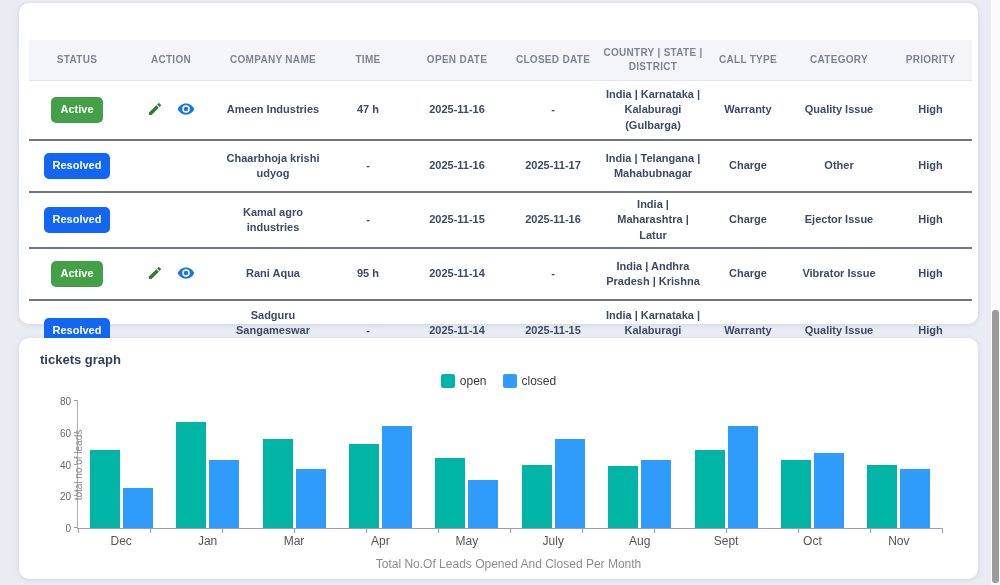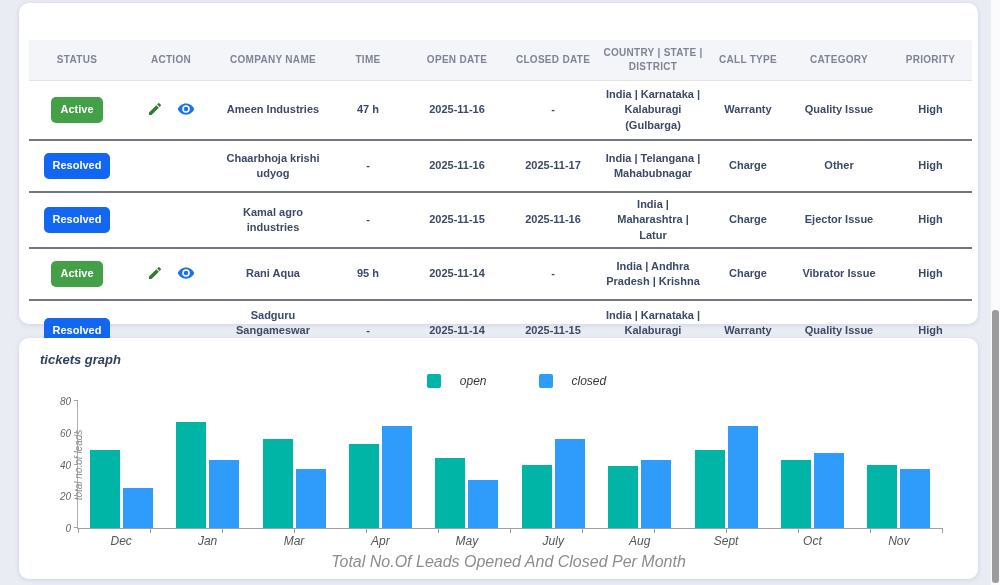--- a/index.html
+++ b/index.html
@@ -25,41 +25,41 @@
   
   .hscroll{position:relative;height:20px;margin:0 9px 0 10px;}
   .hscroll .arrow{position:absolute;top:4px;font-size:8px;color:#8a8a8a;line-height:12px;}
   .hscroll .arrow.left{left:0;}
   .hscroll .arrow.right{right:0;}
   .hthumb{position:absolute;left:8px;top:5px;width:330px;height:8px;background:#9b9b9b;border-radius:4px;}
   
   #vscroll{position:absolute;right:0;top:0;width:9px;height:585px;background:#fbfbfd;border-left:1px solid #ededf2;}
   #vthumb{position:absolute;right:1px;top:310px;width:7px;height:273px;background:#9b9b9b;border-radius:3px;}
   
-  #chart-card{top:338px;height:241px;font-style:italic;}
+  #chart-card{top:338px;height:241px;}
   .chart-title{color:#32405f;font-size:13px;font-weight:700;padding:14px 0 0 21px;}
   .legend{position:absolute;left:0;right:0;top:36px;display:flex;justify-content:center;gap:16px;
     font-size:12px;color:#3a3a3a;align-items:center;}
-  .legend-item{display:flex;align-items:center;gap:19px;margin-left:36px;}
+  .legend-item{display:flex;align-items:center;gap:5px;}
   .legend-swatch{width:14px;height:14px;border-radius:2px;display:inline-block;}
   #chart-plot{position:absolute;left:58px;right:36px;top:63px;height:127px;
     border-left:1px solid #adb0b5;border-bottom:1px solid #9aa0a6;}
   .ytick-label{position:absolute;right:100%;margin-right:7px;font-size:10px;color:#666;
     transform:translateY(50%);white-space:nowrap;}
   .ytick-mark{position:absolute;left:-4px;width:4px;height:1px;background:#9aa0a6;}
   .xtick-mark{position:absolute;bottom:-5px;width:1px;height:5px;background:#9aa0a6;}
   #chart-bars{display:flex;height:100%;align-items:flex-end;}
   .bar-group{flex:1;position:relative;height:100%;display:flex;align-items:flex-end;
     justify-content:center;gap:3px;}
   .bar{width:30px;}
   .month-label{position:absolute;bottom:-20px;left:0;right:0;text-align:center;
     font-size:12px;color:#555;font-weight:400;}
   .ylabel{position:absolute;left:-50px;top:50%;transform:translateY(-50%) rotate(-90deg);
     transform-origin:center;font-size:10px;color:#8a8a8a;white-space:nowrap;width:100px;text-align:center;}
-  .xlabel{position:absolute;left:0;right:0;bottom:8px;text-align:center;font-size:16px;color:#8d8d8d;padding-left:20px;}
+  .xlabel{position:absolute;left:0;right:0;bottom:8px;text-align:center;font-size:12px;color:#8d8d8d;padding-left:20px;}
 </style>
 </head>
 <body>
 
 <div class="card" id="table-card">
   <div class="table-wrap">
     <table>
       <colgroup>
         <col style="width:96px">
           <col style="width:92px">

